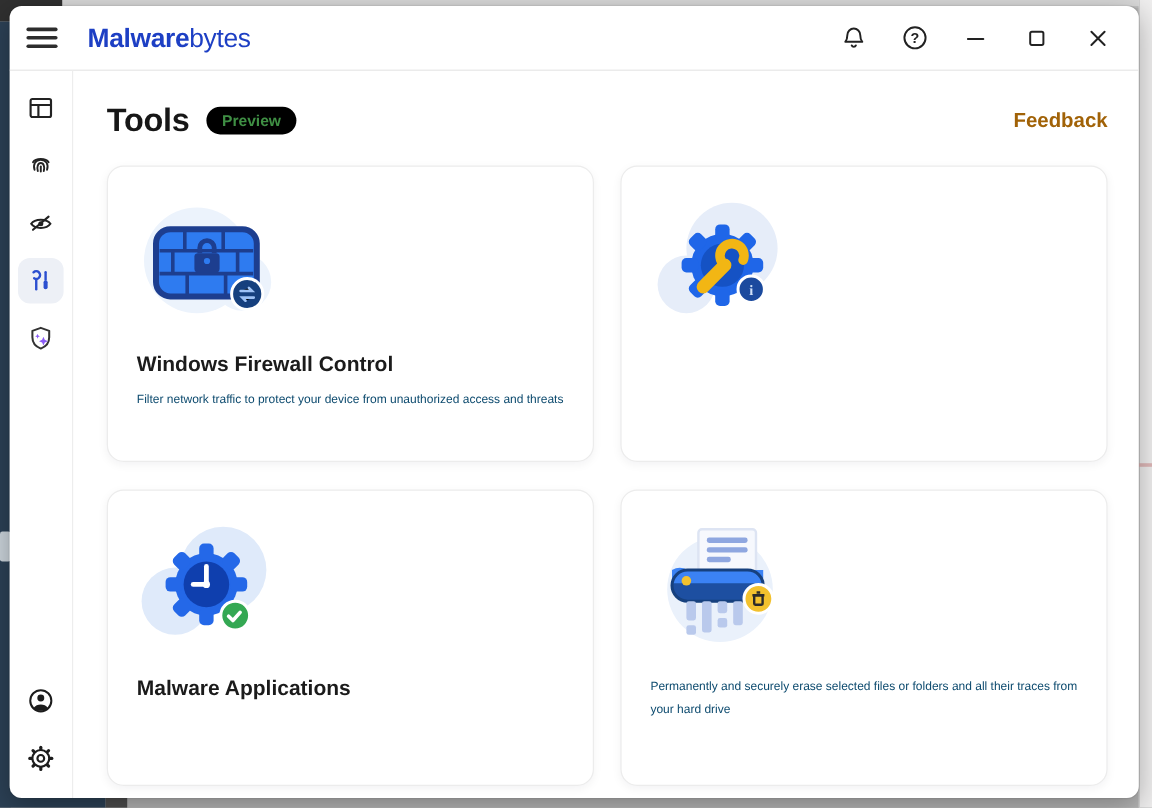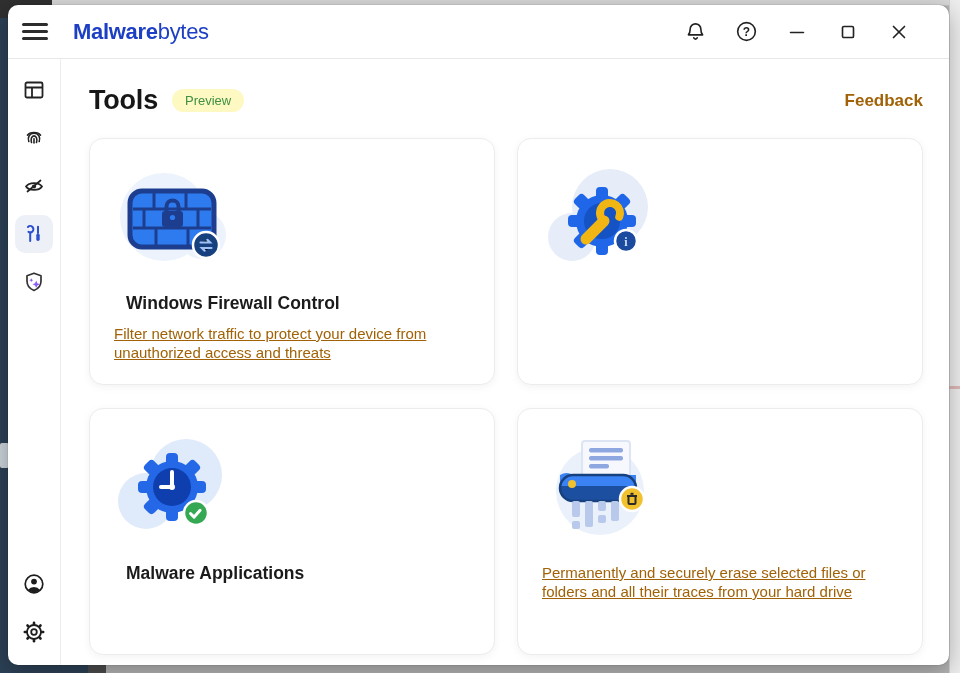--- a/index.html
+++ b/index.html
@@ -20,21 +20,21 @@
   
   .app-window {
     position:absolute; left:8px; top:5px; width:941px; height:660px;
     background:#ffffff; border-radius:10px;
     box-shadow:0 6px 24px rgba(0,0,0,.30), 0 0 0 1px rgba(0,0,0,.06);
     display:flex; flex-direction:column; overflow:hidden;
   }
 
   
   .titlebar { height:54px; flex:0 0 54px; display:flex; align-items:center;
-    padding:0 32px 0 14px; border-bottom:1px solid #e7e7e7; }
+    padding:0 16px 0 14px; border-bottom:1px solid #e7e7e7; }
   .hamburger { width:26px; height:20px; display:flex; flex-direction:column;
     justify-content:center; gap:4px; cursor:pointer; }
   .hamburger span { display:block; height:3px; background:#2d2d2d; border-radius:2px; }
   .logo { margin-left:25px; font-size:22px; color:#1d3fc4; letter-spacing:-0.3px; }
   .logo b { font-weight:700; }
   .logo i { font-style:normal; font-weight:400; }
   .tb-actions { margin-left:auto; display:flex; align-items:center; gap:27px; padding-right:6px; }
   .tb-btn { width:24px; height:24px; display:flex; align-items:center; justify-content:center; cursor:pointer; }
   .tb-btn svg { display:block; }
 
@@ -47,31 +47,31 @@
   .side-item { width:38px; height:38px; margin-bottom:10px; border-radius:10px;
     display:flex; align-items:center; justify-content:center; cursor:pointer; }
   .side-item.active { background:#edf0f6; }
   .side-spacer { flex:1; }
   .side-item:last-child { margin-bottom:0; }
 
   
   .content { flex:1; padding:26px 26px 12px 28px; min-width:0; }
   .page-head { display:flex; align-items:center; margin-bottom:22px; }
   .page-title { font-size:27px; font-weight:700; color:#171717; letter-spacing:-0.2px; }
-  .preview-badge { margin-left:14px; background:#fef9c3; color:#3f8f44;
-    font-size:13px; font-weight:400; padding:4px 13px; border-radius:999px; }
+  .preview-badge { margin-left:14px; background:#000000; color:#3f8f44;
+    font-size:13px; font-weight:700; padding:4px 13px; border-radius:999px; }
   .feedback { margin-left:auto; color:#a16207; font-weight:700; font-size:17px;
     cursor:pointer; text-decoration:none; }
 
   .card-grid { display:grid; grid-template-columns:1fr 1fr; gap:23px 22px; }
   .card { height:247px; background:#fff; border:1px solid #ececec; border-radius:14px;
     padding:26px 24px 0; box-shadow:0 2px 8px rgba(16,24,40,.05); cursor:pointer; }
   .card-icon { height:102px; margin-bottom:26px; }
-  .card-title { font-size:17.5px; font-weight:700; color:#1b1b1b; margin-bottom:10px;margin-left:12px; }
-  .card-desc { font-size:15px; line-height:19px; color:#a16207; max-width:372px;text-decoration:underline; }
+  .card-title { font-size:17.5px; font-weight:700; color:#1b1b1b; margin-bottom:10px; }
+  .card-desc { font-size:10px; line-height:19px; color:#0c4a6e; max-width:372px; }
 </style>
 </head>
 <body>
 
 <div class="bg-top-dark"></div>
 <div class="bg-top-gray"></div>
 <div class="bg-left-strip"></div>
 <div class="bg-left-thumb"></div>
 <div class="bg-bottom"></div>
 <div class="bg-bottom-navy"></div>

